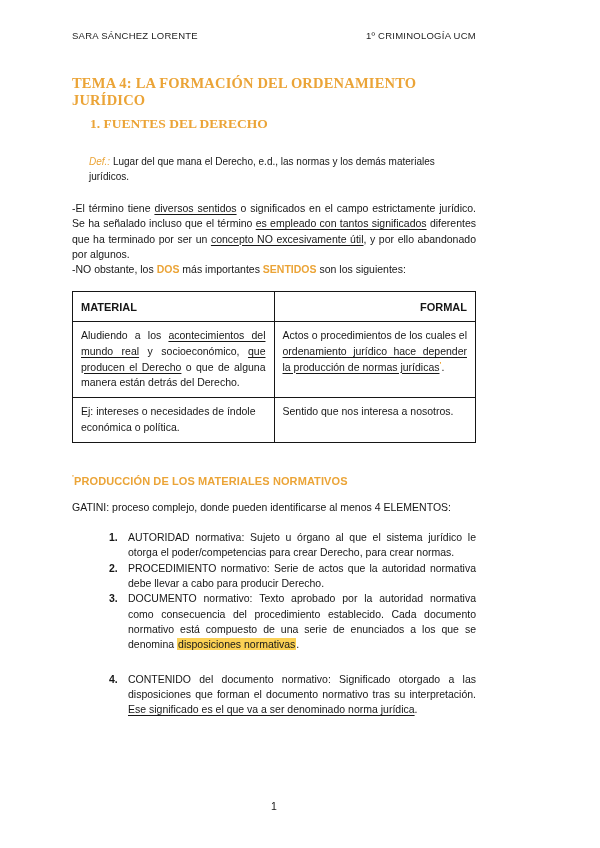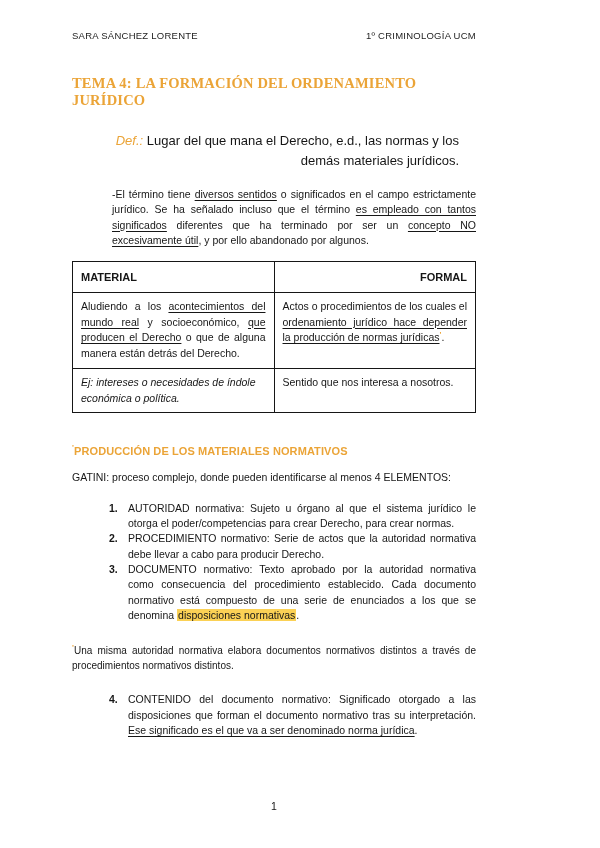--- a/index.html
+++ b/index.html
@@ -38,31 +38,31 @@
   .subtitle{
     margin:7px 0 0 18px;
     font-family:"Liberation Serif", serif;
     font-weight:bold;
     font-size:13.5px;
     color:var(--accent);
   }
   .def{
     margin:22px auto 0 auto;
     width:370px;
-    text-align:right;
-    font-size:13px;
+    text-align:left;
+    font-size:10px;
     line-height:1.5;
   }
   .def-label{color:var(--accent);font-style:italic;}
   .body-text{font-size:10.5px;line-height:1.46;text-align:justify;}
-  .para-block{margin-top:17px;margin-left:40px;}
+  .para-block{margin-top:17px;}
   .para-block p{margin:0;}
   .u{text-decoration:underline;text-underline-offset:1.5px;}
   .b{font-weight:normal;}
-  .i{font-style:italic;}
+  .i{}
   .accent-b{color:var(--accent);font-weight:bold;}
   .marker{color:var(--accent);font-weight:bold;font-size:8px;vertical-align:super;line-height:0;}
 
   table.doc-table{
     width:100%;
     border-collapse:collapse;
     margin-top:13px;
     font-size:10.5px;
   }
   .doc-table th,.doc-table td{
@@ -107,25 +107,27 @@
 <body>
 
 <div class="page">
 
   <div class="header">
     <span>SARA SÁNCHEZ LORENTE</span>
     <span>1º CRIMINOLOGÍA UCM</span>
   </div>
 
   <h1 class="title">TEMA 4: LA FORMACIÓN DEL ORDENAMIENTO JURÍDICO</h1>
+  <h2 class="subtitle">1. FUENTES DEL DERECHO</h2>
 
   <p class="def"><span class="def-label">Def.:</span><span> Lugar del que mana el Derecho, e.d., las normas y los demás materiales jurídicos.</span></p>
 
   <div class="para-block body-text">
     <p><span>-El término tiene </span><span class="u">diversos sentidos</span><span> o significados en el campo estrictamente jurídico. Se ha señalado incluso que el término </span><span class="u">es empleado con tantos significados</span><span> diferentes que ha terminado por ser un </span><span class="u">concepto NO excesivamente útil</span><span>, y por ello abandonado por algunos.</span></p>
+    <p><span>-NO obstante, los </span><span class="accent-b">DOS</span><span> más importantes </span><span class="accent-b">SENTIDOS</span><span> son los siguientes:</span></p>
   </div>
 
   <table class="doc-table">
     <colgroup>
         <col style="width:50%">
         <col style="width:50%">
       </colgroup>
     <tbody>
       <tr>
         <th class="th-material">MATERIAL</th>
@@ -151,21 +153,20 @@
       <span class="num">1.</span><span class="b">AUTORIDAD normativa</span><span>: Sujeto u órgano al que el sistema jurídico le otorga el poder/competencias para crear Derecho, para crear normas.</span>
     </div>
     <div class="oli">
       <span class="num">2.</span><span class="b">PROCEDIMIENTO normativo:</span><span> Serie de actos que la autoridad normativa debe llevar a cabo para producir Derecho.</span>
     </div>
     <div class="oli">
       <span class="num">3.</span><span class="b">DOCUMENTO normativo</span><span>: Texto aprobado por la autoridad normativa como consecuencia del procedimiento establecido. Cada documento normativo está compuesto de una serie de enunciados a los que se denomina </span><span class="hl">disposiciones normativas</span><span>.</span>
     </div>
   </div>
 
-  <p class="footnote"><span class="marker">'</span><span>Una misma </span><span class="b">autoridad</span><span> normativa elabora </span><span class="b">documentos</span><span> normativos distintos a través de </span><span class="b">procedimientos</span><span> normativos distintos.</span></p>
 
   <div class="olist olist-item4 body-text">
     <div class="oli">
       <span class="num">4.</span><span class="b">CONTENIDO del documento normativo</span><span>: Significado otorgado a las disposiciones que forman el documento normativo tras su interpretación. </span><span class="u">Ese significado es el que va a ser denominado norma jurídica</span><span>.</span>
     </div>
   </div>
 
   <div class="page-number">1</div>
 
 </div>

